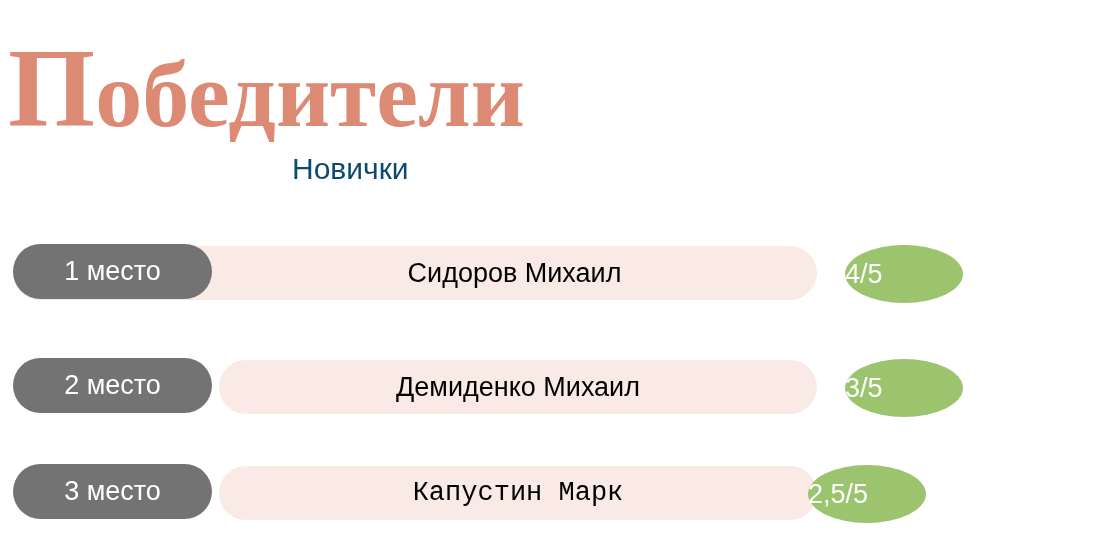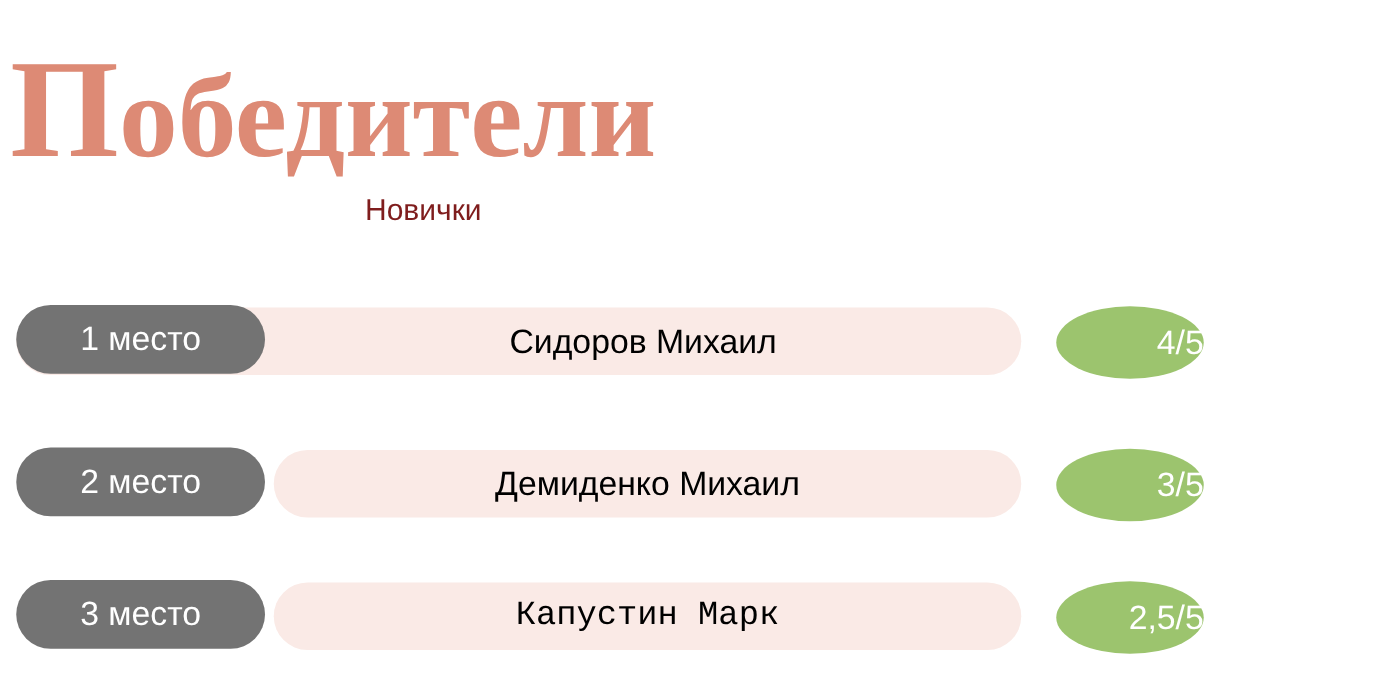--- a/index.html
+++ b/index.html
@@ -48,23 +48,23 @@
   .page-title .cap {
     font-size: 112px;
     line-height: 100px;
   }
 
   .page-subtitle {
     position: absolute;
     left: 292px;
     top: 152px;
     font-family: "Liberation Sans", sans-serif;
-    font-size: 24px;
+    font-size: 30px;
     line-height: 34px;
-    color: #7f1d1d;
+    color: #0c4a6e;
     white-space: nowrap;
   }
 
   
   .rows {
     position: absolute;
     left: 0;
     top: 0;
     width: 1118px;
     height: 549px;
@@ -113,21 +113,21 @@
 
   .row-score {
     position: absolute;
     width: 118px;
     height: 58px;
     background: #9cc46e;
     border-radius: 50%;
     color: #ffffff;
     font-size: 27px;
     line-height: 58px;
-    text-align: right;
+    text-align: left;
     white-space: nowrap;
   }
 </style>
 </head>
 <body>
 
 <div id="slide">
 
   <div class="header">
     <div class="page-title"><span class="cap">П</span><span>обедители</span></div>
@@ -147,17 +147,17 @@
       <div class="row-track" style="left:219px; width:598px;"></div>
       <div class="row-name" style="left:219px; width:598px;">Демиденко Михаил</div>
       <div class="row-badge">2 место</div>
       <div class="row-score" style="left:845px; top:1px;">3/5</div>
     </div>
 
     <div class="row" style="top:464px;">
       <div class="row-track" style="left:219px; width:598px;"></div>
       <div class="row-name" style="left:219px; width:598px;font-family:Liberation Mono, monospace;">Капустин Марк</div>
       <div class="row-badge">3 место</div>
-      <div class="row-score" style="left:845px; top:1px;">2,5/5</div>
+      <div class="row-score" style="left:808px; top:1px;">2,5/5</div>
     </div>
 
   </div>
 </div>
 
 </body></html>

